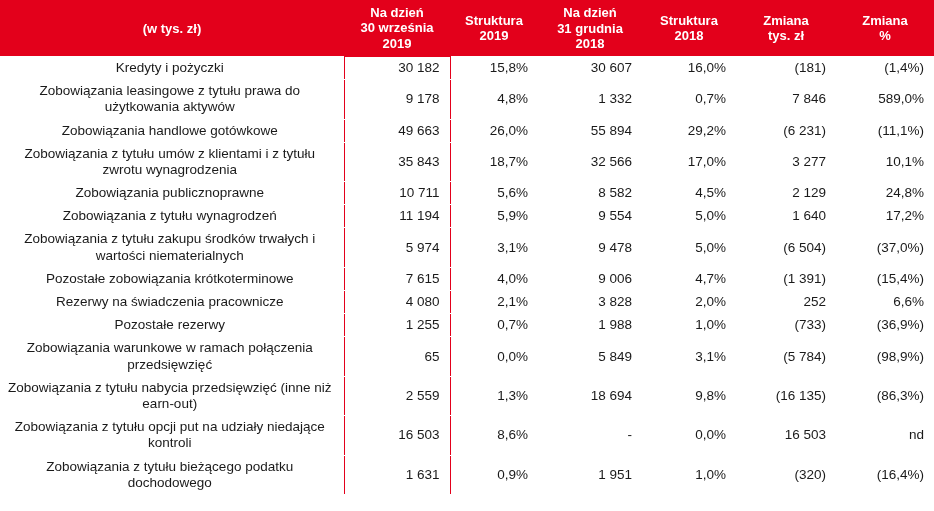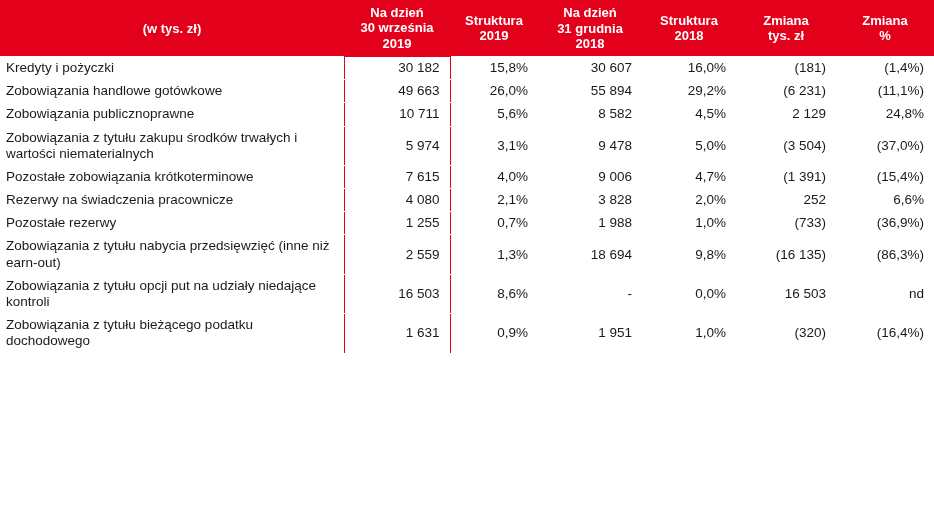--- a/index.html
+++ b/index.html
@@ -43,21 +43,21 @@
   col.c5 { width: 100px; }
   col.c6 { width: 98px; }
 
   table.fin tbody td {
     padding: 3px 10px 3px 6px;
     vertical-align: middle;
     border-bottom: 1px solid #ffffff;
     line-height: 1.2;
   }
   td.label {
-    text-align: left;
+    text-align: center;
     padding-left: 8px;
   }
   td.num {
     text-align: right;
     padding-right: 12px;
   }
   
   td.hl {
     border-left: 1.5px solid #e3001b;
     border-right: 1.5px solid #e3001b;
@@ -121,44 +121,71 @@
       <tr class="first-body">
         <td class="label">Kredyty i pożyczki</td>
         <td class="num hl">30 182</td>
         <td class="num">15,8%</td>
         <td class="num">30 607</td>
         <td class="num">16,0%</td>
         <td class="num">(181)</td>
         <td class="num">(1,4%)</td>
       </tr>
       <tr>
+        <td class="label">Zobowiązania leasingowe z tytułu prawa do użytkowania aktywów</td>
+        <td class="num hl">9 178</td>
+        <td class="num">4,8%</td>
+        <td class="num">1 332</td>
+        <td class="num">0,7%</td>
+        <td class="num">7 846</td>
+        <td class="num">589,0%</td>
+      </tr>
+      <tr>
         <td class="label">Zobowiązania handlowe gotówkowe</td>
         <td class="num hl">49 663</td>
         <td class="num">26,0%</td>
         <td class="num">55 894</td>
         <td class="num">29,2%</td>
         <td class="num">(6 231)</td>
         <td class="num">(11,1%)</td>
       </tr>
       <tr>
+        <td class="label">Zobowiązania z tytułu umów z klientami i z tytułu zwrotu wynagrodzenia</td>
+        <td class="num hl">35 843</td>
+        <td class="num">18,7%</td>
+        <td class="num">32 566</td>
+        <td class="num">17,0%</td>
+        <td class="num">3 277</td>
+        <td class="num">10,1%</td>
+      </tr>
+      <tr>
         <td class="label">Zobowiązania publicznoprawne</td>
         <td class="num hl">10 711</td>
         <td class="num">5,6%</td>
         <td class="num">8 582</td>
         <td class="num">4,5%</td>
         <td class="num">2 129</td>
         <td class="num">24,8%</td>
       </tr>
       <tr>
+        <td class="label">Zobowiązania z tytułu wynagrodzeń</td>
+        <td class="num hl">11 194</td>
+        <td class="num">5,9%</td>
+        <td class="num">9 554</td>
+        <td class="num">5,0%</td>
+        <td class="num">1 640</td>
+        <td class="num">17,2%</td>
+      </tr>
+      <tr>
         <td class="label">Zobowiązania z tytułu zakupu środków trwałych i wartości niematerialnych</td>
         <td class="num hl">5 974</td>
         <td class="num">3,1%</td>
         <td class="num">9 478</td>
         <td class="num">5,0%</td>
-        <td class="num">(3 504)</td>
+        <td class="num">(6 504)</td>
         <td class="num">(37,0%)</td>
       </tr>
       <tr>
         <td class="label">Pozostałe zobowiązania krótkoterminowe</td>
         <td class="num hl">7 615</td>
         <td class="num">4,0%</td>
         <td class="num">9 006</td>
         <td class="num">4,7%</td>
         <td class="num">(1 391)</td>
         <td class="num">(15,4%)</td>
@@ -175,20 +202,29 @@
       <tr>
         <td class="label">Pozostałe rezerwy</td>
         <td class="num hl">1 255</td>
         <td class="num">0,7%</td>
         <td class="num">1 988</td>
         <td class="num">1,0%</td>
         <td class="num">(733)</td>
         <td class="num">(36,9%)</td>
       </tr>
       <tr>
+        <td class="label">Zobowiązania warunkowe w ramach połączenia przedsięwzięć</td>
+        <td class="num hl">65</td>
+        <td class="num">0,0%</td>
+        <td class="num">5 849</td>
+        <td class="num">3,1%</td>
+        <td class="num">(5 784)</td>
+        <td class="num">(98,9%)</td>
+      </tr>
+      <tr>
         <td class="label">Zobowiązania z tytułu nabycia przedsięwzięć (inne niż earn-out)</td>
         <td class="num hl">2 559</td>
         <td class="num">1,3%</td>
         <td class="num">18 694</td>
         <td class="num">9,8%</td>
         <td class="num">(16 135)</td>
         <td class="num">(86,3%)</td>
       </tr>
       <tr>
         <td class="label">Zobowiązania z tytułu opcji put na udziały niedające kontroli</td>

